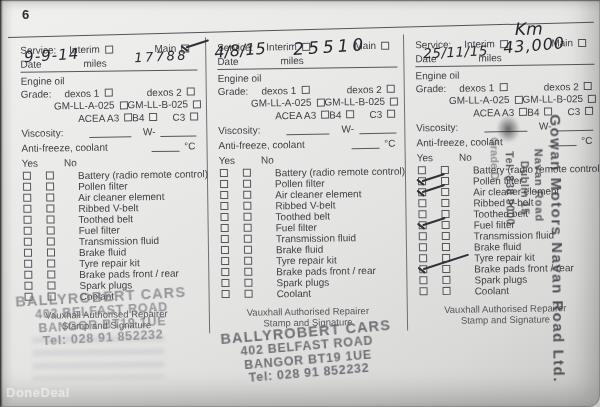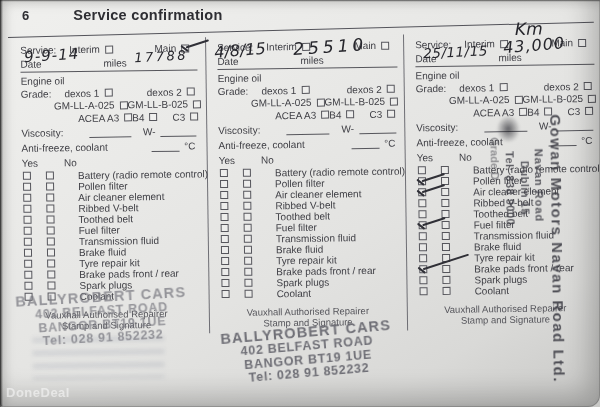--- a/index.html
+++ b/index.html
@@ -46,21 +46,21 @@
   .pair > .lbl{display:inline-block;}
   .box{display:inline-block;width:8px;height:8px;border:1px solid #56565c;
     background:rgba(255,255,255,.28);position:relative;flex:none;}
   .pair .box{margin-left:5px;}
 
   .service-row{margin-top:3px;}
   .service-row .pair-interim{margin-left:13px;}
   .service-row .pair-main{margin-left:auto;margin-right:8px;}
 
   .date-row{margin-top:3px;padding-bottom:2px;border-bottom:1.2px solid #56565c;align-items:flex-end;}
-  .date-row .miles-label{margin-left:62px;}
+  .date-row .miles-label{margin-left:42px;}
 
   .engine-row{margin-top:3px;}
   .grade-row{margin-top:1.5px;}
   .grade-row .g1{margin-left:13px;}
   .grade-row .g2{margin-left:auto;margin-right:3px;}
   .gm-row{margin-top:1.5px;}
   .gm-row .g1{margin-left:33px;}
   .gm-row .g2{margin-left:auto;margin-right:3px;}
   .acea-row{margin-top:1.5px;}
   .acea-row .g1{margin-left:57px;}
@@ -141,21 +141,20 @@
 </style>
 </head>
 <body>
 
 <div class="page">
   <div class="edge-top"></div>
   <div class="edge-left"></div>
 
   <div class="header">
     <span class="page-num">6</span>
-    <span class="page-title">Service confirmation</span>
   </div>
   <div class="header-rule"></div>
 
   <div class="cols" id="cols">
     <div class="divider divider-1"></div>
     <div class="divider divider-2"></div>
 
   <section class="col col-0">
 
     <div class="row service-row">

